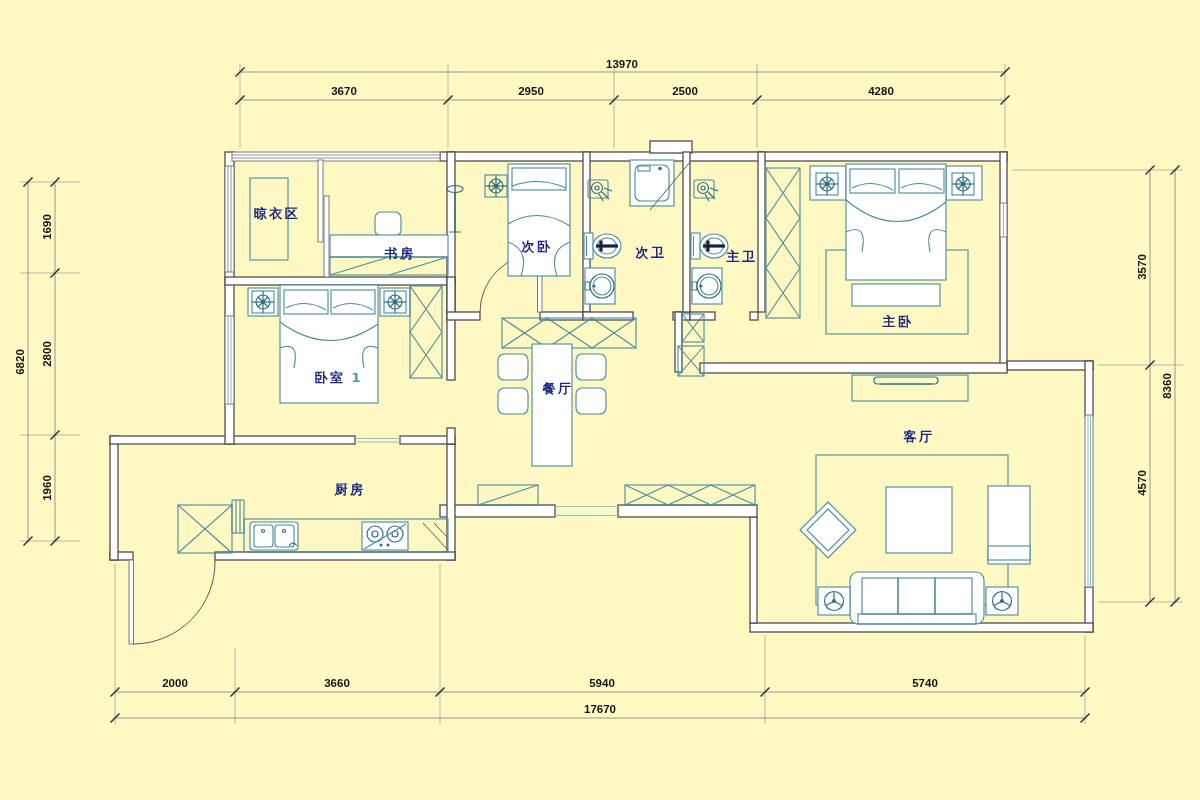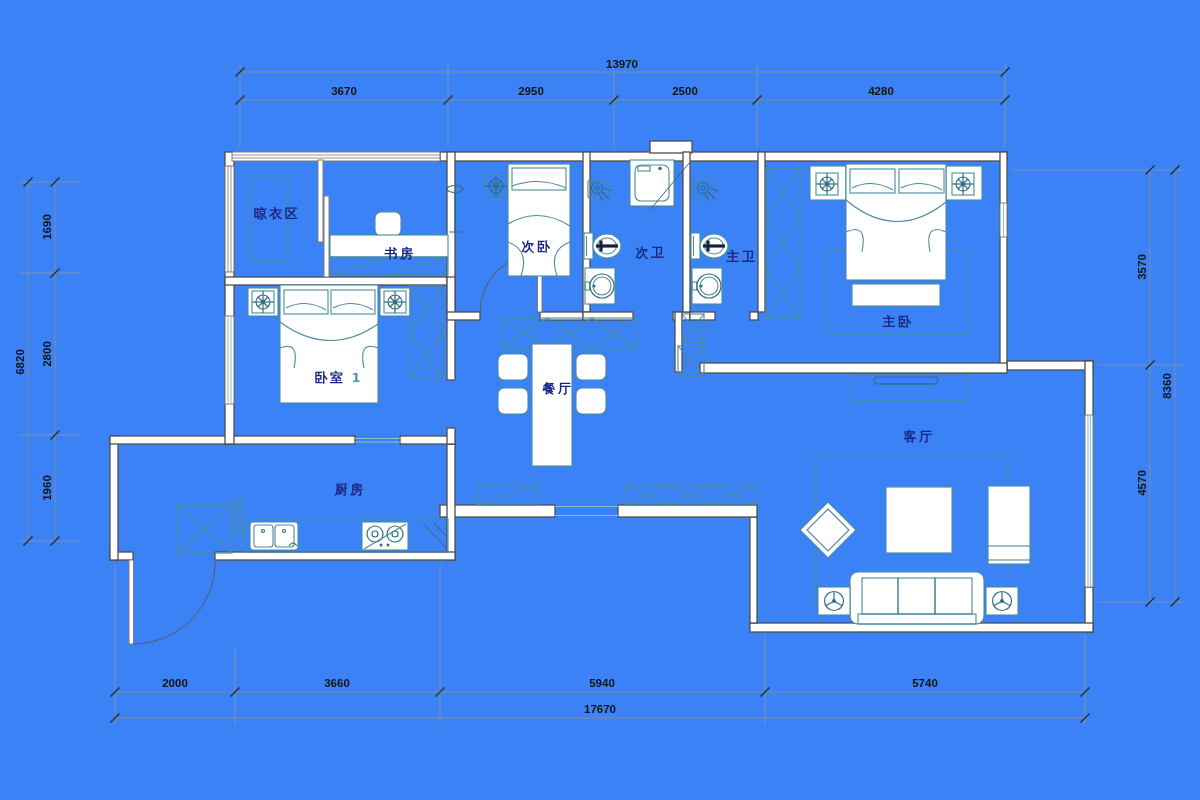--- a/index.html
+++ b/index.html
@@ -1,16 +1,16 @@
 <!DOCTYPE html>
 <html><head>
 <meta charset="utf-8">
 <style>
   html,body{margin:0;padding:0;background:#fff}
-  .canvas{position:relative;width:1200px;height:800px;background:#3b82f6;overflow:hidden}
+  .canvas{position:relative;width:1200px;height:800px;background:#fef9c3;overflow:hidden}
   svg{position:absolute;inset:0}
   .dim{font:600 11.5px "Liberation Sans",sans-serif;fill:#141414;text-anchor:middle}
   .room{font:bold 13px "DejaVu Sans",sans-serif;fill:#1b2680;letter-spacing:2.5px;text-anchor:middle}
   .room-accent{font:bold 13px "DejaVu Sans",sans-serif;fill:#4a9aac;text-anchor:middle;letter-spacing:0}
   .wall{fill:#fff;stroke:#4f4f4f;stroke-width:1.3}
   .wlite{fill:#fff;stroke:#7a7a7a;stroke-width:1}
   .gline{stroke:#7a7a7a;stroke-width:.8;fill:none}
   .fur{stroke:#4a8b9c;fill:none;stroke-width:1.1}
   .furw{stroke:#4a8b9c;fill:#fff;stroke-width:1.1}
   .furd{stroke:#2e6f82;fill:none;stroke-width:1.2}

